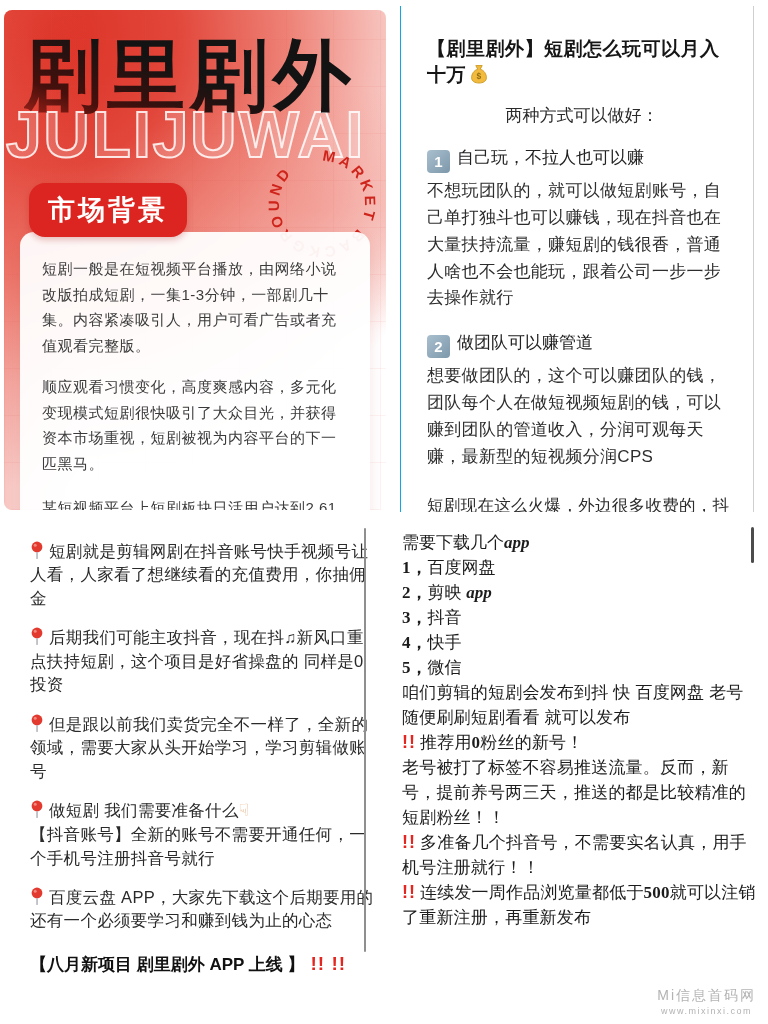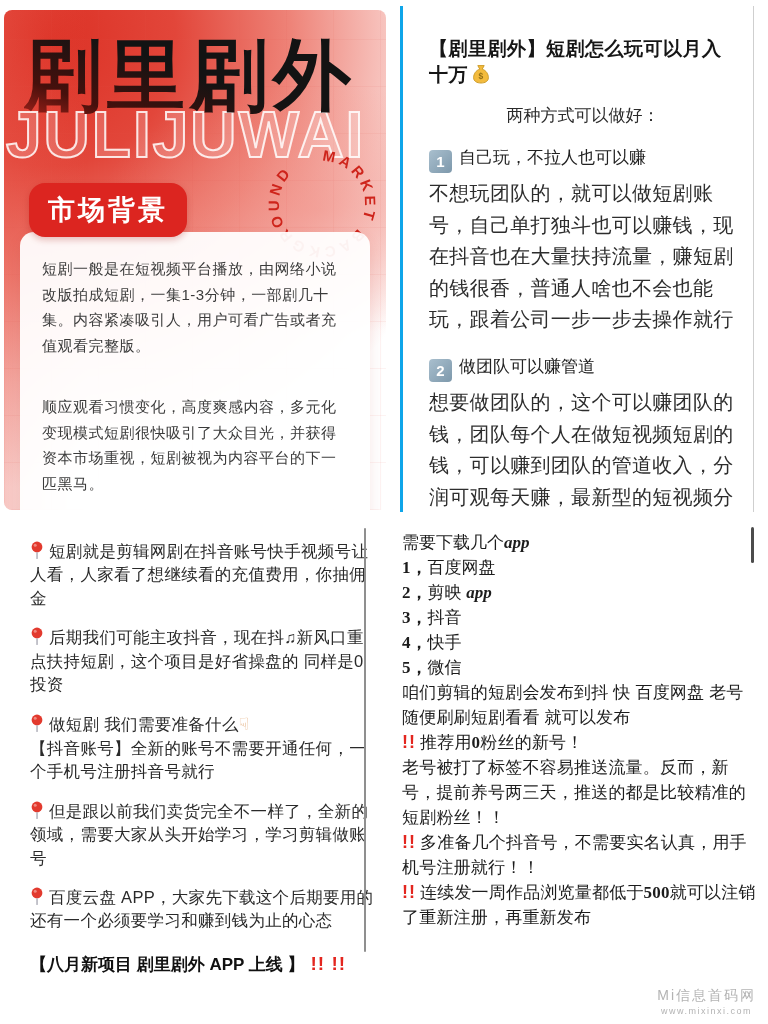--- a/index.html
+++ b/index.html
@@ -41,40 +41,40 @@
     box-shadow:0 3px 6px rgba(160,20,15,0.25);
   }
   .q1-stamp { position:absolute; left:262px; top:138px; z-index:2; }
   .q1-panel {
     position:absolute; left:16px; top:222px; z-index:2; width:350px;
     background:rgba(255,255,255,0.94); border-radius:14px;
     padding:24px 20px 22px 22px;
     box-shadow:0 6px 14px rgba(180,60,50,0.12);
   }
   .q1-p { font-size:15px; line-height:1.7; color:#3b3b3b; letter-spacing:0.5px; }
-  .q1-p + .q1-p { margin-top:36px; }
+  .q1-p + .q1-p { margin-top:16px; }
   .q1-stats { margin-top:19px; font-size:15px; line-height:1.7; color:#3b3b3b; letter-spacing:0.5px; }
 
   
   .q2 {
     position:absolute; left:400px; top:6px; width:354px; height:506px;
-    background:#fff; border-left:3px solid #0ea5e9; border-right:1px solid #cfcfcf;
+    background:#fff; border-left:1px solid #0ea5e9; border-right:1px solid #cfcfcf;
     padding:30px 16px 0 26px; overflow:hidden; color:#222;
   }
   .q2-title { font-size:19px; font-weight:700; color:#161616; letter-spacing:0.5px; }
   .q2-sub { margin-top:16px; font-size:17px; color:#2b2b2b;text-align:center; }
   .q2-sec { margin-top:19px; }
   .keycap {
     display:inline-block; width:23px; height:23px; border-radius:4px;
     background:linear-gradient(135deg,#a9bfce 0%, #7d98ab 100%);
     color:#fff; font-size:15px; font-weight:700; line-height:23px; text-align:center;
     margin-right:7px; vertical-align:-4px;
   }
   .q2-sec-head { font-size:17px; color:#222; }
-  .q2-body { margin-top:5px; font-size:20px; line-height:1.58; color:#2d2d2d; letter-spacing:0.3px; }
+  .q2-body { margin-top:5px; font-size:17px; line-height:1.58; color:#2d2d2d; letter-spacing:0.3px; }
   .q2-closing { margin-top:21px; font-size:16.5px; line-height:1.58; color:#2d2d2d; letter-spacing:0.3px; }
 
   
   .q3 { position:absolute; left:30px; top:524px; width:346px; color:#2a2a2a; }
   .q3-title { font-size:19px; font-weight:700; color:#151515; letter-spacing:0.5px; }
   .q3-bullet { margin-top:16px; font-size:16.5px; line-height:1.42; letter-spacing:0.3px; }
   .pin-icon { display:inline-block; width:14px; height:19px; vertical-align:-3px; margin-right:5px; }
   .hand { color:#e6b488; font-size:17px; }
   .note { font-size:16px; }
   .q3-footer { margin-top:20px; font-size:17px; font-weight:700; color:#111; }
@@ -173,30 +173,30 @@
             <circle cx="5.2" cy="4.2" r="1.5" fill="#f08a80"></circle>
             <rect x="6.2" y="11" width="1.7" height="7" rx="0.85" fill="#b9b9c2"></rect>
           </svg></span><span>后期我们可能主攻抖音，现在抖</span><span class="note">♫</span><span>新风口重点扶持短剧，这个项目是好省操盘的 同样是0投资</span>
     </div>
 
     <div class="q3-bullet">
       <span class="pin-icon"><svg width="14" height="19" viewBox="0 0 14 19" aria-hidden="true">
             <circle cx="7" cy="6" r="5.4" fill="#e23a2e"></circle>
             <circle cx="5.2" cy="4.2" r="1.5" fill="#f08a80"></circle>
             <rect x="6.2" y="11" width="1.7" height="7" rx="0.85" fill="#b9b9c2"></rect>
+          </svg></span><span>但是跟以前我们卖货完全不一样了，全新的领域，需要大家从头开始学习，学习剪辑做账号</span>
+    </div>
+
+    <div class="q3-bullet">
+      <span class="pin-icon"><svg width="14" height="19" viewBox="0 0 14 19" aria-hidden="true">
+            <circle cx="7" cy="6" r="5.4" fill="#e23a2e"></circle>
+            <circle cx="5.2" cy="4.2" r="1.5" fill="#f08a80"></circle>
+            <rect x="6.2" y="11" width="1.7" height="7" rx="0.85" fill="#b9b9c2"></rect>
           </svg></span><span>做短剧 我们需要准备什么</span><span class="hand">☟</span>
       <div>【抖音账号】全新的账号不需要开通任何，一个手机号注册抖音号就行</div>
-    </div>
-
-    <div class="q3-bullet">
-      <span class="pin-icon"><svg width="14" height="19" viewBox="0 0 14 19" aria-hidden="true">
-            <circle cx="7" cy="6" r="5.4" fill="#e23a2e"></circle>
-            <circle cx="5.2" cy="4.2" r="1.5" fill="#f08a80"></circle>
-            <rect x="6.2" y="11" width="1.7" height="7" rx="0.85" fill="#b9b9c2"></rect>
-          </svg></span><span>但是跟以前我们卖货完全不一样了，全新的领域，需要大家从头开始学习，学习剪辑做账号</span>
     </div>
 
     <div class="q3-bullet">
       <span class="pin-icon"><svg width="14" height="19" viewBox="0 0 14 19" aria-hidden="true">
             <circle cx="7" cy="6" r="5.4" fill="#e23a2e"></circle>
             <circle cx="5.2" cy="4.2" r="1.5" fill="#f08a80"></circle>
             <rect x="6.2" y="11" width="1.7" height="7" rx="0.85" fill="#b9b9c2"></rect>
           </svg></span><span>百度云盘 APP，大家先下载这个后期要用的</span>
       <div>还有一个必须要学习和赚到钱为止的心态</div>
     </div>

